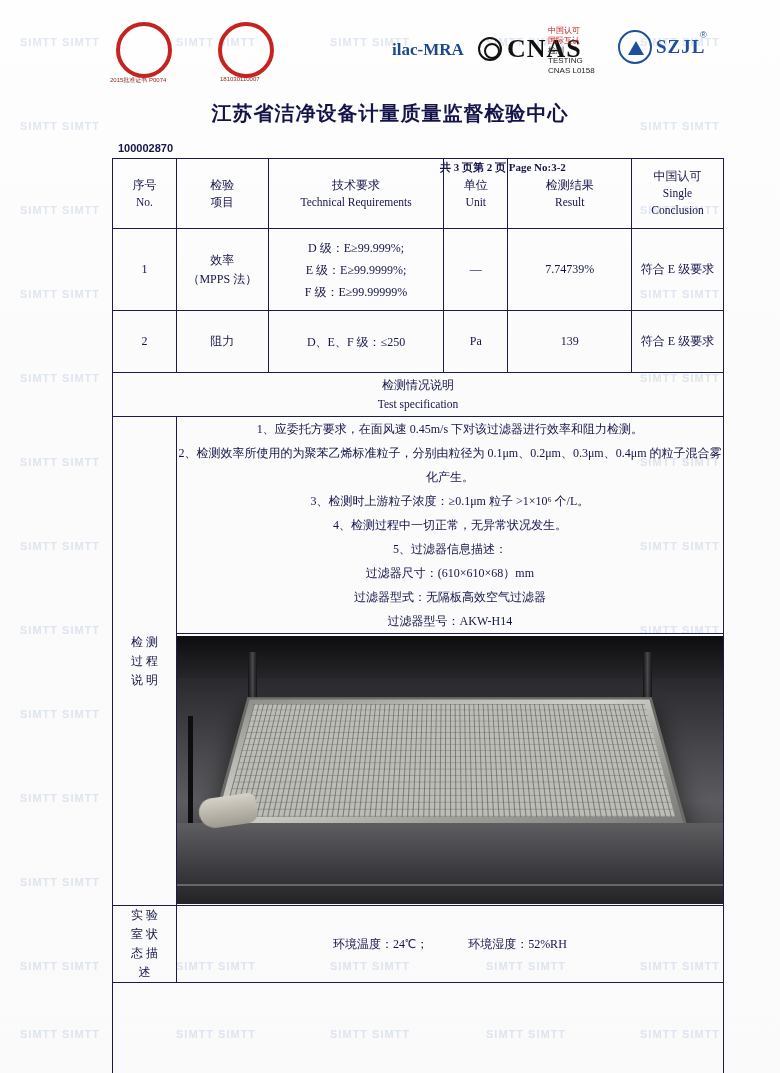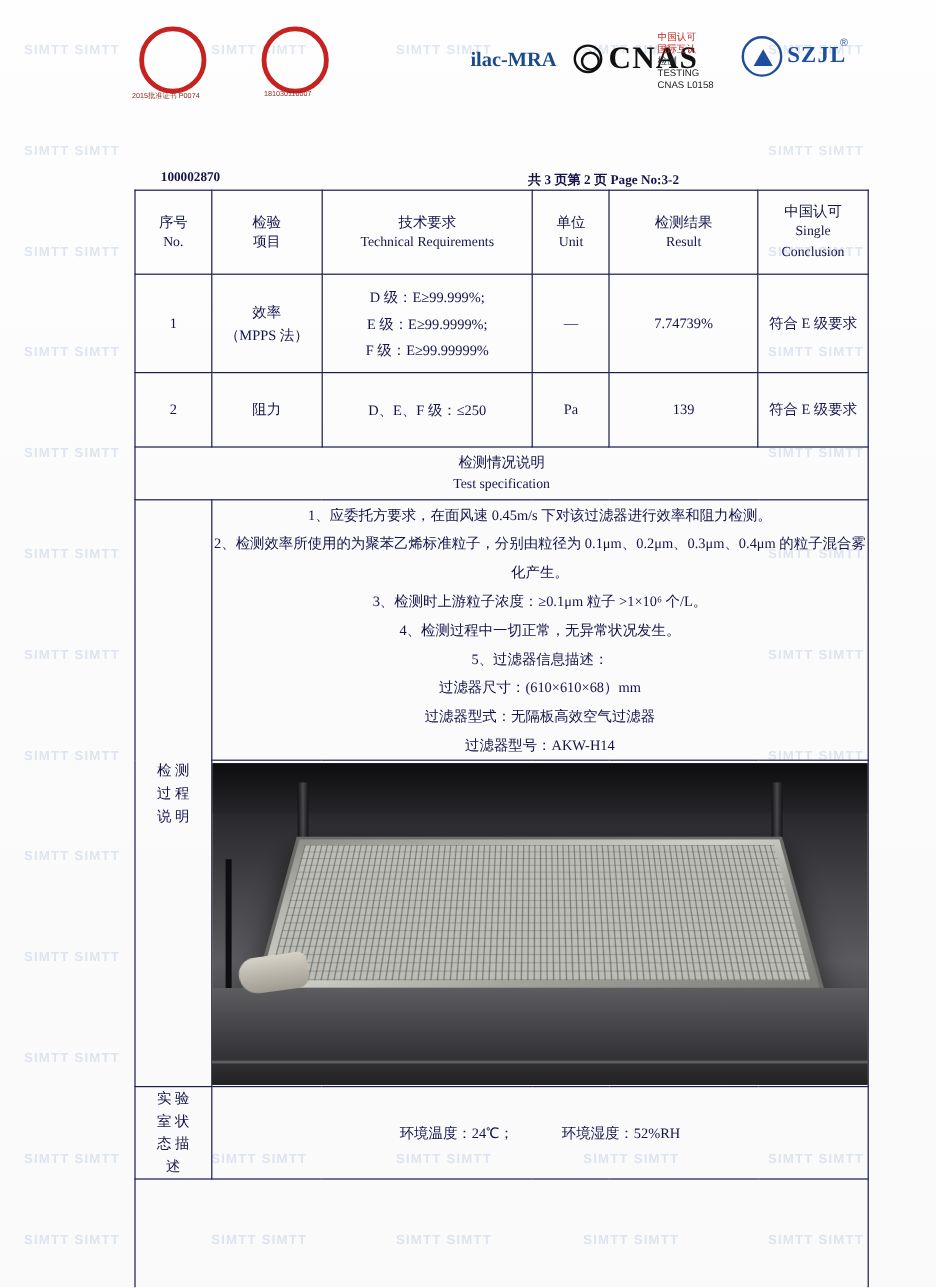--- a/index.html
+++ b/index.html
@@ -141,25 +141,25 @@
   .title-sub {
     position: absolute; left: 0; top: 126px;
     width: 780px; text-align: center;
     font-family: "Liberation Serif", serif;
     font-size: 13px; font-weight: bold; color: #14134a;
   }
   .title-sub .en { margin-left: 24px; }
 
   .docno {
     position: absolute; left: 118px; top: 142px;
-    font-family: Liberation Serif, serif;
-    font-size: 11px; font-weight: bold; color: #14134a; margin-left: 16px;
+    font-family: Liberation Sans, sans-serif;
+    font-size: 11px; font-weight: bold; color: #14134a;
   }
   .pageno {
-    position: absolute; left: 440px; top: 142px;
+    position: absolute; left: 440px; top: 160px;
     font-family: "Liberation Serif", serif;
     font-size: 11px; font-weight: bold; color: #14134a;
   }
 
   
   table.rep {
     position: absolute;
     left: 112px; top: 158px;
     width: 612px;
     border-collapse: collapse;
@@ -380,20 +380,21 @@
 
     <div class="logo-szjl">
       <div class="szjl-circle">
         <div class="szjl-tri"></div>
       </div>
       <div class="szjl-txt">SZJL</div>
     </div>
     <div class="szjl-reg">®</div>
   </div>
 
+  <div class="title-main">江苏省洁净设备计量质量监督检验中心</div>
 
   <div class="docno">100002870</div>
   <div class="pageno">共 3 页第 2 页  Page No:3-2</div>
 
   <table class="rep">
     <tbody>
       <tr>
         <td class="hdr-cell c-no">
           <span class="cn">序号</span>
           <span class="en">No.</span>

